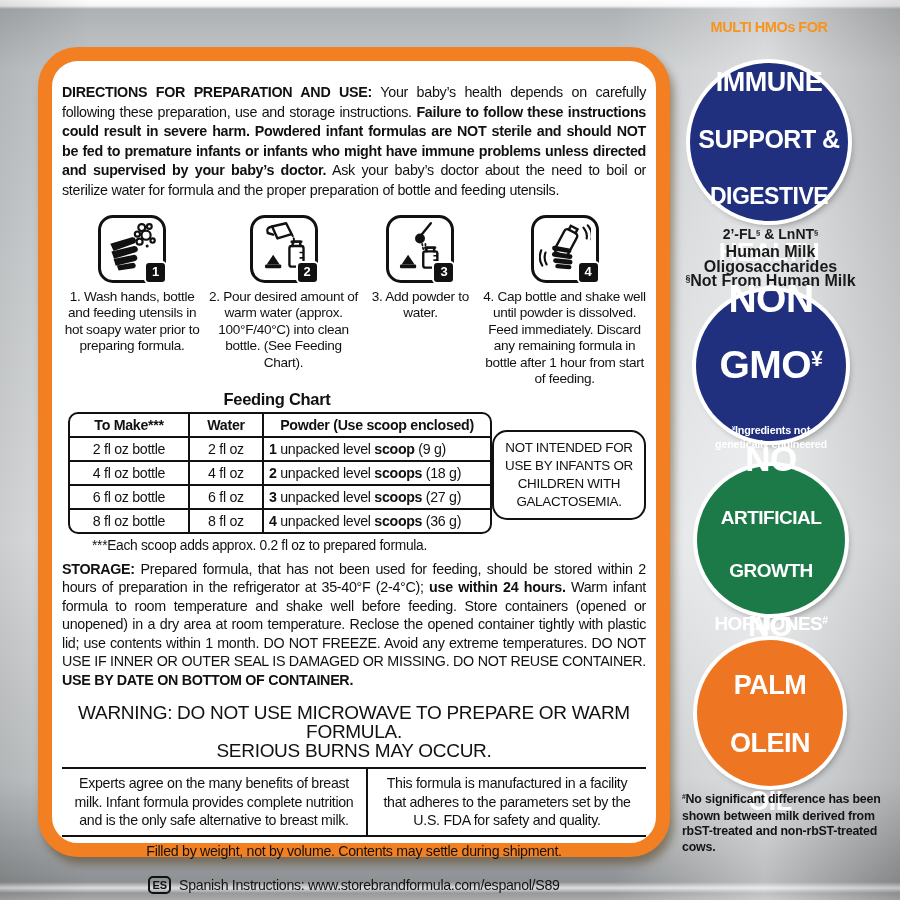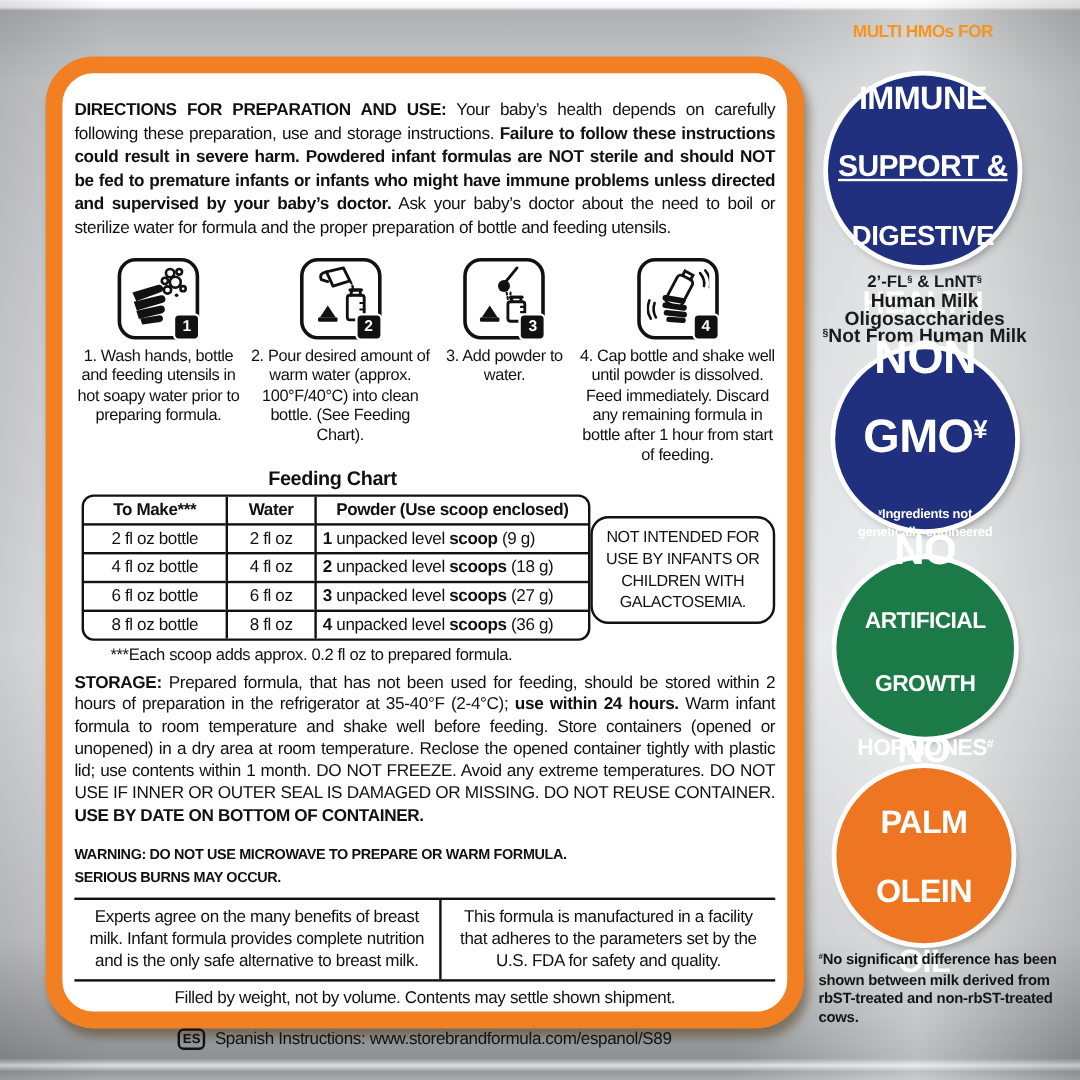--- a/index.html
+++ b/index.html
@@ -46,38 +46,38 @@
   table.feed th{font-weight:700;text-align:center;}
   td.c{text-align:center;}
   td.l{text-align:left;padding-left:8px;}
   col.c1{width:118px;}col.c2{width:74px;}
   .footnote{font-size:13.8px;margin:4px 0 0 30px;}
   .galacto-wrap{flex:1;display:flex;justify-content:center;}
   .galacto{border:2.5px solid #111;border-radius:15px;width:142px;height:78px;margin-top:40px;
     font-weight:400;font-size:13.4px;line-height:18px;text-align:center;
     display:flex;align-items:center;justify-content:center;padding:4px 4px;}
   .storage{font-size:14.3px;line-height:18.5px;text-align:justify;margin-top:7px;}
-  .warning{font-weight:700;font-size:12px;line-height:19px;text-align:left;margin-top:9px;}
+  .warning{font-weight:400;font-size:19px;line-height:19px;text-align:center;margin-top:9px;}
   .twocol{display:flex;border-top:2.5px solid #111;border-bottom:2.5px solid #111;margin-top:7px;}
   .twocol .col{font-size:14.2px;line-height:18.5px;text-align:center;padding:5px 6px;}
   .twocol .col.left{width:50%;border-right:2px solid #111;}
   .twocol .col.right{flex:1;}
   .bottom-line{font-size:14.2px;line-height:20px;text-align:center;margin-top:4px;}
   .es-line{font-size:14.2px;line-height:20px;text-align:center;display:flex;align-items:center;justify-content:center;gap:8px;}
   .es-badge{display:inline-flex;align-items:center;justify-content:center;border:2px solid #111;border-radius:5px;
     font-weight:700;font-size:11px;padding:0 2px;height:14px;letter-spacing:0;}
 
   
   .badge{position:absolute;border-radius:50%;color:#fff;text-align:center;font-weight:700;
     display:flex;flex-direction:column;justify-content:center;align-items:center;
     box-shadow:0 0 0 4px #fff,3px 5px 7px rgba(0,0,0,.35);letter-spacing:-0.5px;gap:32px;}
   .badge-immune{left:690px;top:63px;width:158px;height:158px;background:#20307e;}
   .badge-immune .kicker{color:#f7941e;font-size:14.5px;line-height:15px;margin-bottom:2px;}
   .badge-immune .l1{font-size:27px;line-height:26px;}
-  .badge-immune .l2{font-size:25px;line-height:25px;text-decoration:underline;}
+  .badge-immune .l2{font-size:25px;line-height:25px;}
   .badge-immune .l3{font-size:23px;line-height:24px;}
   .badge-immune .l4{font-size:26px;line-height:25px;}
   .hmo-note{position:absolute;left:683px;top:226px;width:175px;text-align:center;color:#1a1a1a;font-weight:700;}
   .hmo-note .n1{font-size:14px;line-height:16px;}
   .hmo-note .n2,.hmo-note .n3{font-size:16px;line-height:14.5px;}
   .badge-nongmo{left:696px;top:291px;width:150px;height:150px;background:#20307e;}
   .badge-nongmo .g1{font-size:39px;line-height:33px;}
   .badge-nongmo .g2{font-size:39px;line-height:36px;}
   .badge-nongmo .gnote{font-size:10.8px;line-height:12.5px;font-weight:700;margin-top:3px;width:124px;letter-spacing:-0.2px;}
   .badge-green{left:697px;top:466px;width:148px;height:148px;background:#1b7a47;}
@@ -243,21 +243,21 @@
   <div class="warning">
     <div>WARNING: DO NOT USE MICROWAVE TO PREPARE OR WARM FORMULA.</div>
     <div>SERIOUS BURNS MAY OCCUR.</div>
   </div>
 
   <div class="twocol">
     <div class="col left">Experts agree on the many benefits of breast milk. Infant formula provides complete nutrition and is the only safe alternative to breast milk.</div>
     <div class="col right">This formula is manufactured in a facility that adheres to the parameters set by the U.S. FDA for safety and quality.</div>
   </div>
 
-  <p class="bottom-line">Filled by weight, not by volume. Contents may settle shown shipment.</p>
+  <p class="bottom-line">Filled by weight, not by volume. Contents may settle during shipment.</p>
   <div class="es-line">
     <span class="es-badge">ES</span>
     <span>Spanish Instructions: www.storebrandformula.com/espanol/S89</span>
   </div>
 </div>
 
 <div class="badge badge-immune">
   <div class="kicker">MULTI HMOs FOR</div>
   <div class="l1">IMMUNE</div>
   <div class="l2">SUPPORT &amp;</div>

